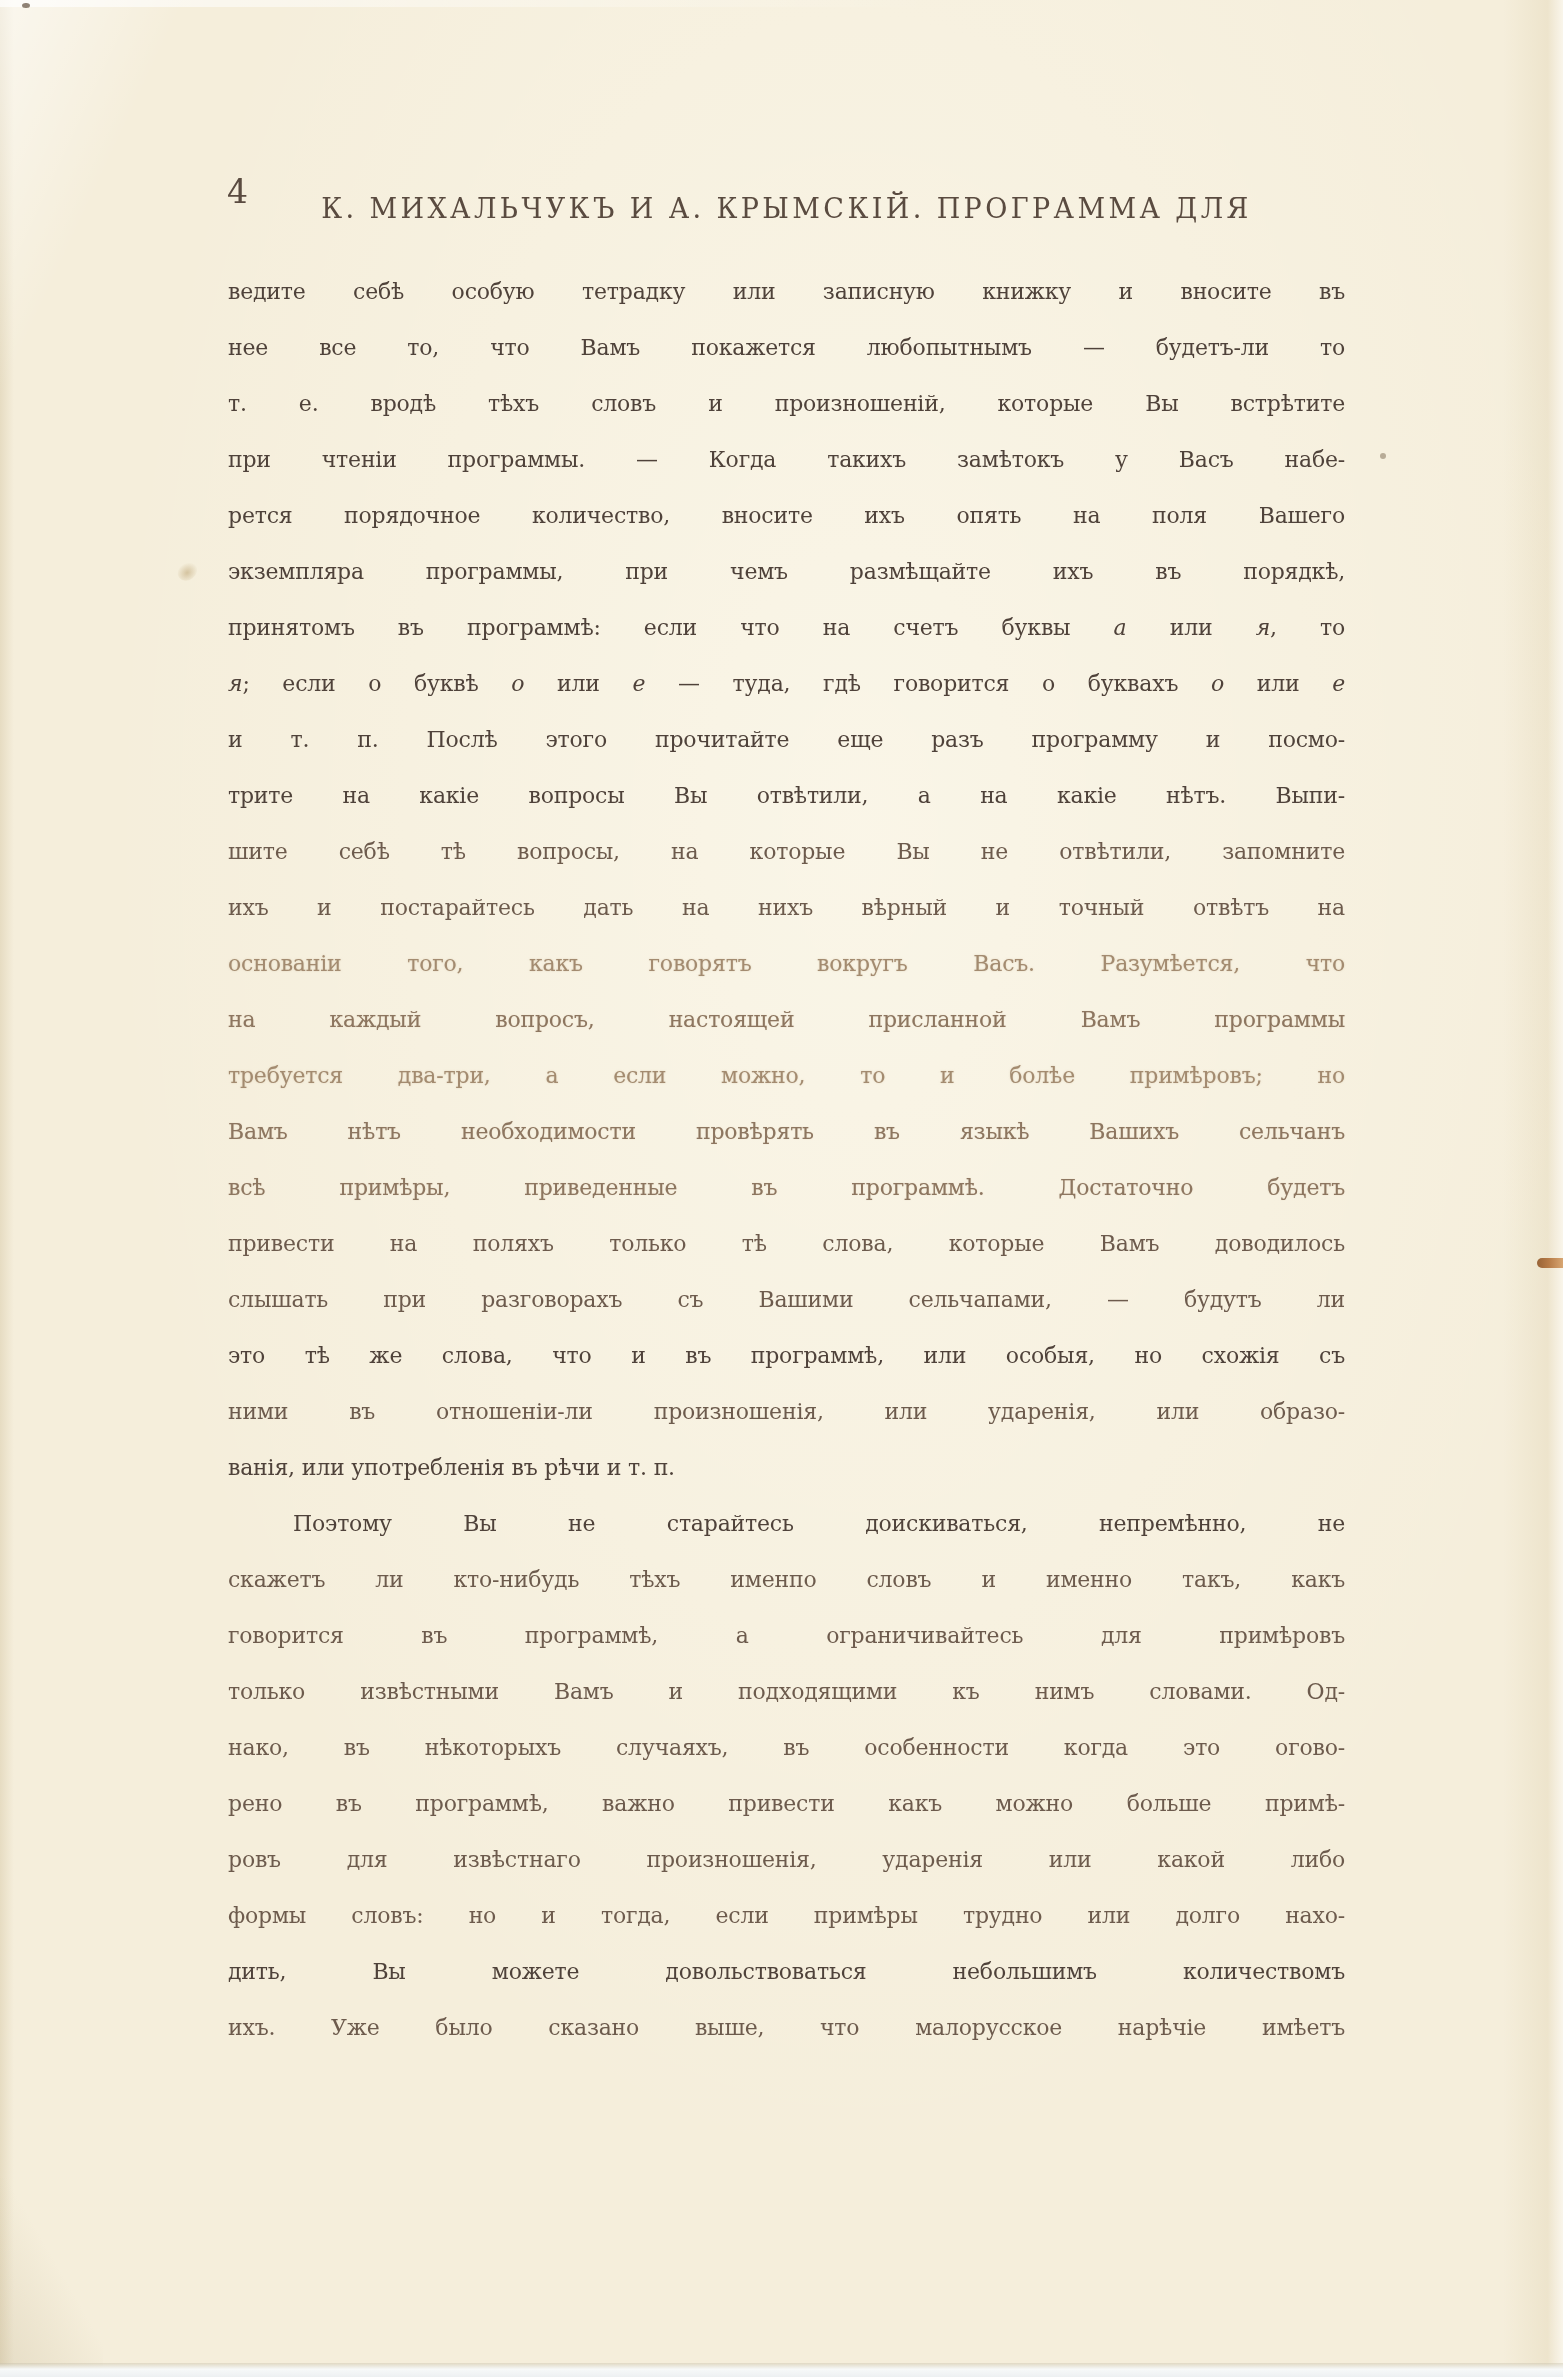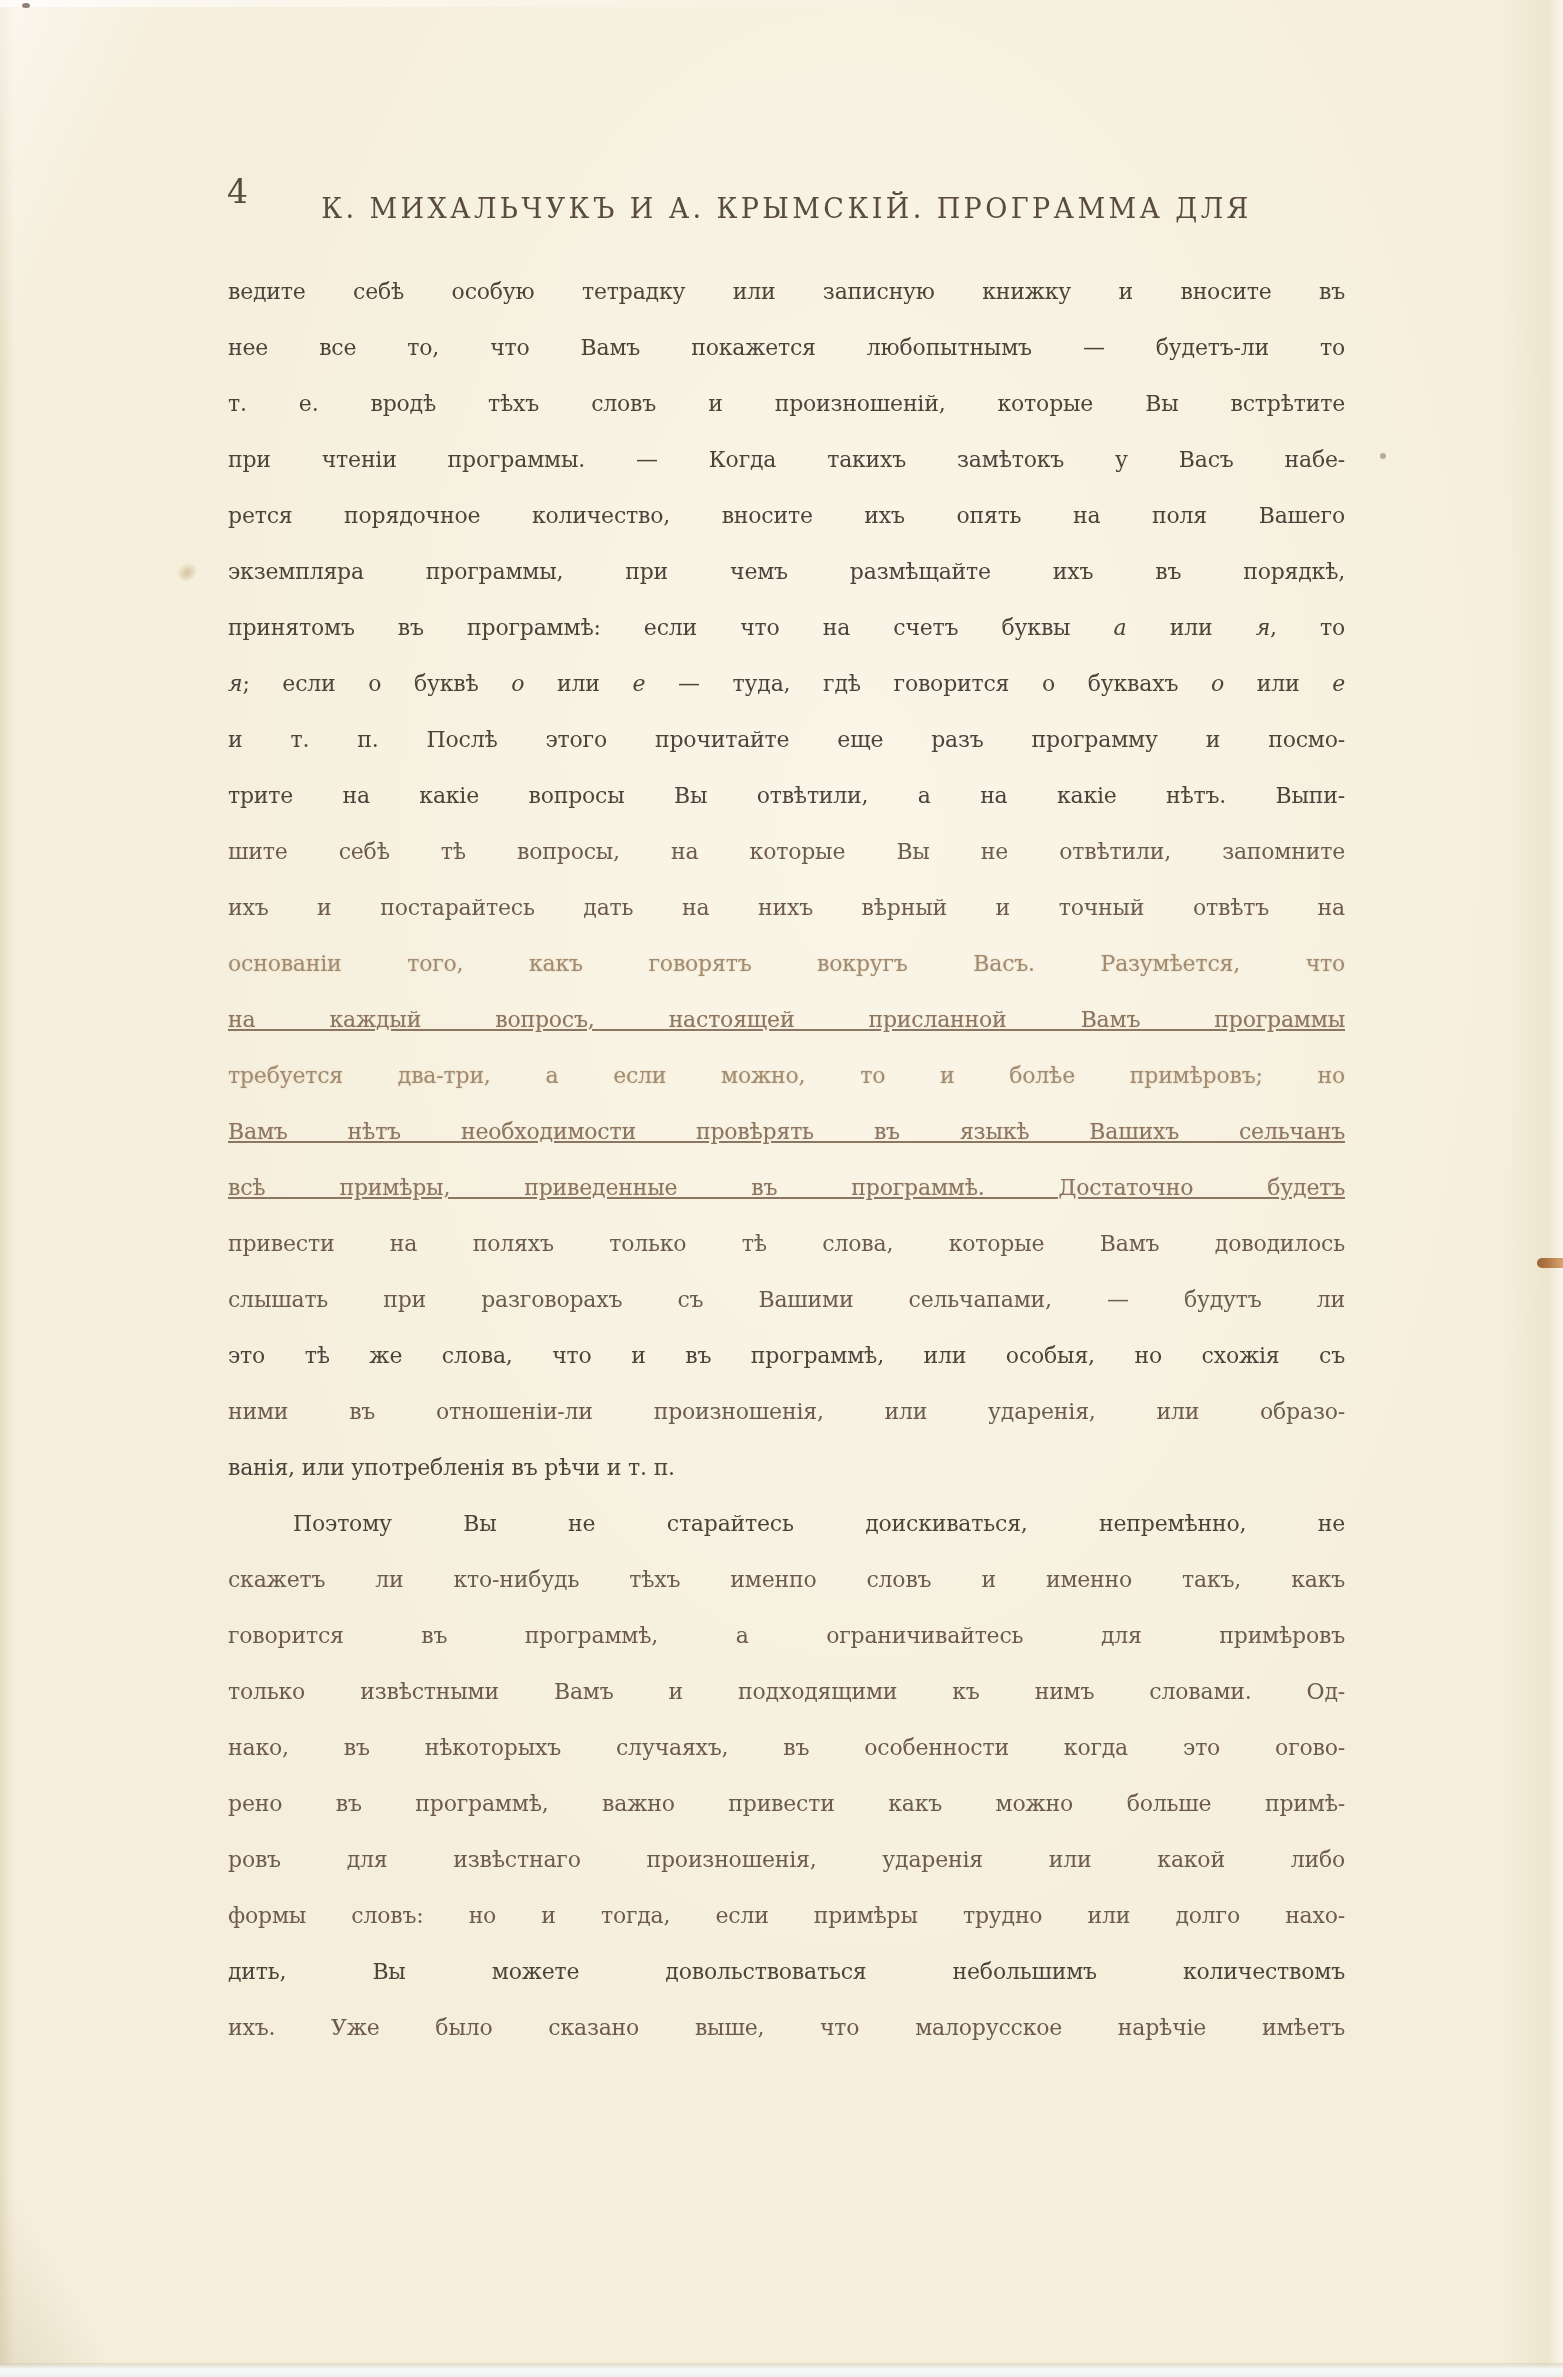--- a/index.html
+++ b/index.html
@@ -44,21 +44,21 @@
   }
   .line{
     height:56px; line-height:56px;
     font-size:22px; letter-spacing:-0.2px;
     color:var(--ink-0);
     text-align:justify; text-align-last:justify;
     white-space:nowrap;
   }
   .line i{font-style:italic;}
   .line.shade-1{color:var(--ink-1);}
-  .line.shade-2{color:var(--ink-2); text-shadow:0 0 0.9px rgba(190,168,138,0.5);text-decoration:underline;}
+  .line.shade-2{color:var(--ink-2); text-shadow:0 0 0.9px rgba(190,168,138,0.5);}
   .line.shade-3{color:var(--ink-3); text-shadow:0 0 1.7px rgba(200,180,150,0.6);}
   .line.indent{padding-left:65px;}
   .line.no-justify{text-align-last:left;}
   
   .bottom-edge{
     position:absolute;left:0;right:0;bottom:0;height:13.8px;
     background:linear-gradient(to bottom, rgba(185,178,152,0.35), #f7f9f9 45%, #edf0f2);
   }
   .top-edge{
     position:absolute;left:0;top:0;width:60%;height:6.9px;

